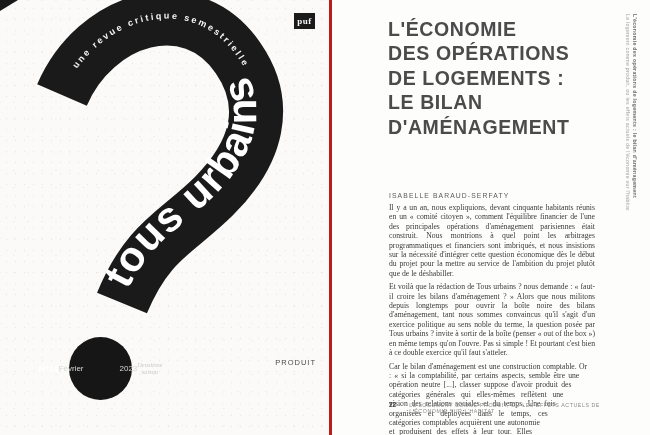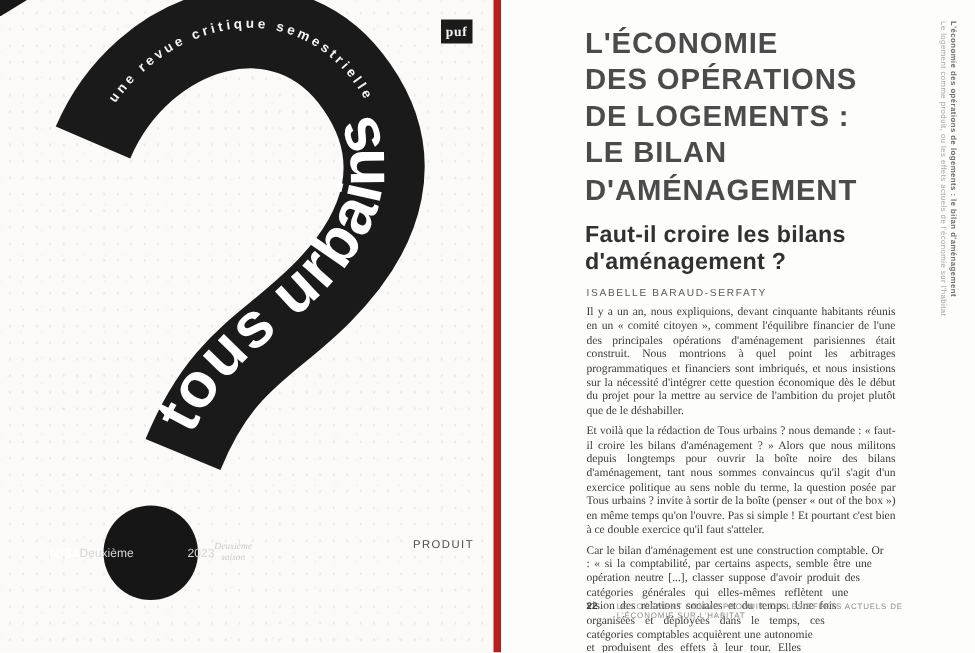--- a/index.html
+++ b/index.html
@@ -50,21 +50,21 @@
   }
   .cover-authors {
     position:absolute; top:369px; right:13px; width:170px;
     text-align:right; white-space:pre-line;
     font:bold 9.5px/12.3px "Liberation Sans", sans-serif; color:#1d1d1d;
   }
 
   
   .page-right {
     position:absolute; left:329px; top:0; width:321px; height:435px;
-    background:#fdfdfc; border-left:5px solid #b91c1c;
+    background:#fdfdfc; border-left:3px solid #b91c1c;
   }
   .article-title {
     position:absolute; left:56px; top:17px; width:215px;
     white-space:pre-line;
     font:bold 19.5px/24.4px "Liberation Sans", sans-serif;
     letter-spacing:.6px; color:#4b4b4b;
   }
   .section-heading {
     position:absolute; left:56px; top:148px; width:212px;
     font:bold 15.5px/17.6px "Liberation Sans", sans-serif;
@@ -117,36 +117,35 @@
       <text font-family="Liberation Sans, sans-serif" font-size="9" font-weight="600" fill="#f5f5f5" letter-spacing="2.3">
         <textPath href="#qpath" startOffset="30">une revue critique semestrielle</textPath>
       </text>
       <text font-family="Liberation Sans, sans-serif" font-size="42" font-weight="bold" fill="#ffffff" letter-spacing="1">
         <textPath href="#qpathR" startOffset="14">tous urbains</textPath>
       </text>
     </svg>
 
     <div class="issue-badge">
       <div class="issue-number">N°34</div>
-      <div class="issue-month">Deuxième</div>
+      <div class="issue-month">Février</div>
       <div class="issue-year">2023</div>
       <div class="issue-edition">Deuxième
 saison</div>
     </div>
 
     <div class="cover-rubric">PRODUIT</div>
   </div>
 
   <div class="page-right">
     <h1 class="article-title">L'ÉCONOMIE
 DES OPÉRATIONS
 DE LOGEMENTS :
 LE BILAN
 D'AMÉNAGEMENT</h1>
-    <h2 class="section-heading">Faut-il croire les bilans d'aménagement ?</h2>
     <div class="article-author">ISABELLE BARAUD-SERFATY</div>
 
     <div class="article-body">
       <p class="para">Il y a un an, nous expliquions, devant cinquante habitants réunis en un « comité citoyen », comment l'équilibre financier de l'une des principales opérations d'aménagement parisiennes était construit. Nous montrions à quel point les arbitrages programmatiques et financiers sont imbriqués, et nous insistions sur la nécessité d'intégrer cette question économique dès le début du projet pour la mettre au service de l'ambition du projet plutôt que de le déshabiller.</p>
       <p class="para">Et voilà que la rédaction de Tous urbains ? nous demande : « faut-il croire les bilans d'aménagement ? » Alors que nous militons depuis longtemps pour ouvrir la boîte noire des bilans d'aménagement, tant nous sommes convaincus qu'il s'agit d'un exercice politique au sens noble du terme, la question posée par Tous urbains ? invite à sortir de la boîte (penser « out of the box ») en même temps qu'on l'ouvre. Pas si simple ! Et pourtant c'est bien à ce double exercice qu'il faut s'atteler.</p>
       <div class="para">
         <span class="taper-float"></span>
         <span>Car le bilan d'aménagement est une construction comptable. Or : « si la comptabilité, par certains aspects, semble être une opération neutre [...], classer suppose d'avoir produit des catégories générales qui elles-mêmes reflètent une vision des relations sociales et du temps. Une fois organisées et déployées dans le temps, ces catégories comptables acquièrent une autonomie et produisent des effets à leur tour. Elles contribuent à fabriquer une représentation du monde réel – un monde construit qui devient la base à partir de laquelle les décisions se</span>
       </div>
     </div>

